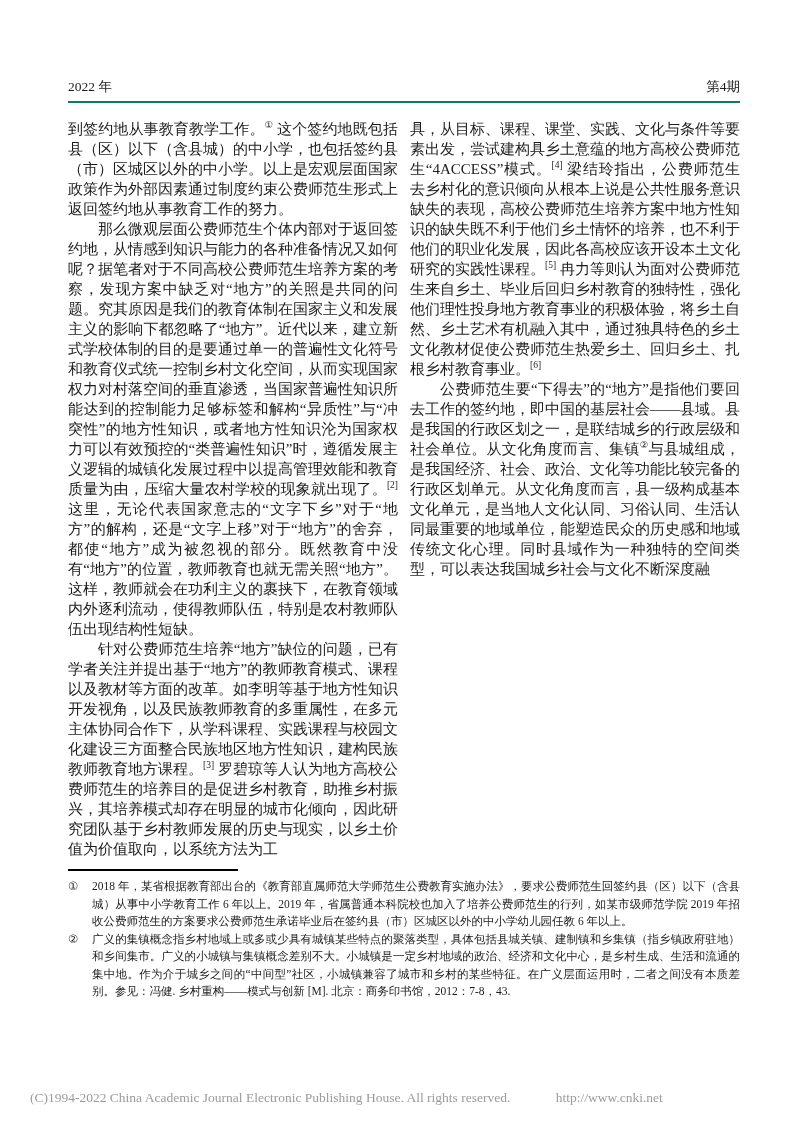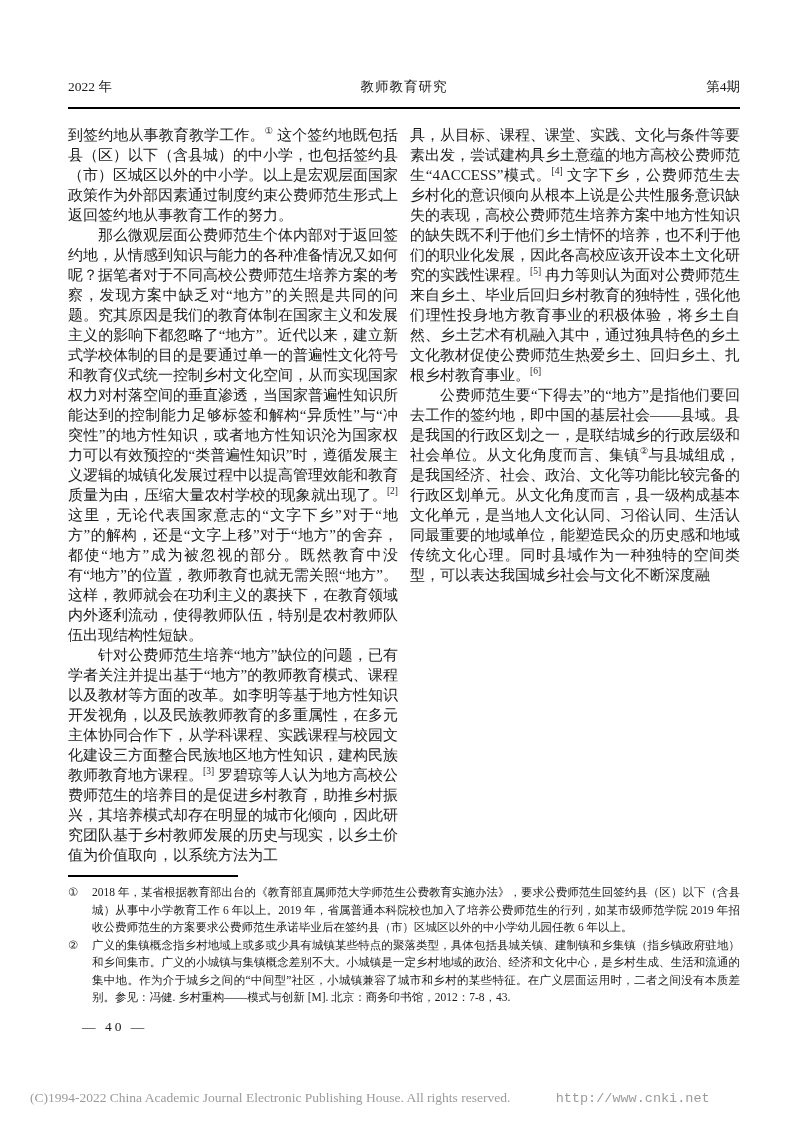--- a/index.html
+++ b/index.html
@@ -13,22 +13,22 @@
   }
   .page { padding: 78px 54px 0 68px; }
 
   
   .hdr {
     position: relative;
     display: flex;
     justify-content: space-between;
     align-items: flex-end;
     font-size: 13.5px;
-    padding-bottom: 11px;
-    border-bottom: 2px solid #000000;
+    padding-bottom: 5px;
+    border-bottom: 2px solid #0f766e;
   }
   .hdr .center {
     position: absolute;
     left: 0; right: 0;
     text-align: center;
     letter-spacing: 1px;
   }
 
   
   .cols { display: flex; gap: 12px; margin-top: 16px; }
@@ -71,58 +71,56 @@
 
   
   .cnki-footer {
     position: absolute;
     left: 30px;
     bottom: 16px;
     font-size: 13.5px;
     color: #9b9b9b;
     white-space: nowrap;
   }
-  .cnki-footer .url { margin-left: 42px; color: #9b9b9b; text-decoration: none; font-family: Liberation Mono, monospace; }
+  .cnki-footer .url { margin-left: 42px; color: #9b9b9b; text-decoration: none; }
 </style>
 </head>
 <body>
 
 <div class="page">
 
   <div class="hdr">
     <span>2022 年</span>
-    <span class="center">教师教育研究</span>
     <span>第4期</span>
   </div>
 
   <div class="cols">
     <div class="col">
       <p class="cont"><span>到签约地从事教育教学工作。</span><sup>①</sup><span> 这个签约地既包括县（区）以下（含县城）的中小学，也包括签约县（市）区城区以外的中小学。以上是宏观层面国家政策作为外部因素通过制度约束公费师范生形式上返回签约地从事教育工作的努力。</span></p>
       <p><span>那么微观层面公费师范生个体内部对于返回签约地，从情感到知识与能力的各种准备情况又如何呢？据笔者对于不同高校公费师范生培养方案的考察，发现方案中缺乏对“地方”的关照是共同的问题。究其原因是我们的教育体制在国家主义和发展主义的影响下都忽略了“地方”。近代以来，建立新式学校体制的目的是要通过单一的普遍性文化符号和教育仪式统一控制乡村文化空间，从而实现国家权力对村落空间的垂直渗透，当国家普遍性知识所能达到的控制能力足够标签和解构“异质性”与“冲突性”的地方性知识，或者地方性知识沦为国家权力可以有效预控的“类普遍性知识”时，遵循发展主义逻辑的城镇化发展过程中以提高管理效能和教育质量为由，压缩大量农村学校的现象就出现了。</span><sup>[2]</sup><span> 这里，无论代表国家意志的“文字下乡”对于“地方”的解构，还是“文字上移”对于“地方”的舍弃，都使“地方”成为被忽视的部分。既然教育中没有“地方”的位置，教师教育也就无需关照“地方”。这样，教师就会在功利主义的裹挟下，在教育领域内外逐利流动，使得教师队伍，特别是农村教师队伍出现结构性短缺。</span></p>
       <p><span>针对公费师范生培养“地方”缺位的问题，已有学者关注并提出基于“地方”的教师教育模式、课程以及教材等方面的改革。如李明等基于地方性知识开发视角，以及民族教师教育的多重属性，在多元主体协同合作下，从学科课程、实践课程与校园文化建设三方面整合民族地区地方性知识，建构民族教师教育地方课程。</span><sup>[3]</sup><span> 罗碧琼等人认为地方高校公费师范生的培养目的是促进乡村教育，助推乡村振兴，其培养模式却存在明显的城市化倾向，因此研究团队基于乡村教师发展的历史与现实，以乡土价值为价值取向，以系统方法为工</span></p>
     </div>
     <div class="col">
-      <p class="cont"><span>具，从目标、课程、课堂、实践、文化与条件等要素出发，尝试建构具乡土意蕴的地方高校公费师范生“4ACCESS”模式。</span><sup>[4]</sup><span> 文字下乡，公费师范生去乡村化的意识倾向从根本上说是公共性服务意识缺失的表现，高校公费师范生培养方案中地方性知识的缺失既不利于他们乡土情怀的培养，也不利于他们的职业化发展，因此各高校应该开设本土文化研究的实践性课程。</span><sup>[5]</sup><span> 冉力等则认为面对公费师范生来自乡土、毕业后回归乡村教育的独特性，强化他们理性投身地方教育事业的积极体验，将乡土自然、乡土艺术有机融入其中，通过独具特色的乡土文化教材促使公费师范生热爱乡土、回归乡土、扎根乡村教育事业。</span><sup>[6]</sup></p>
+      <p class="cont"><span>具，从目标、课程、课堂、实践、文化与条件等要素出发，尝试建构具乡土意蕴的地方高校公费师范生“4ACCESS”模式。</span><sup>[4]</sup><span> 梁结玲指出，公费师范生去乡村化的意识倾向从根本上说是公共性服务意识缺失的表现，高校公费师范生培养方案中地方性知识的缺失既不利于他们乡土情怀的培养，也不利于他们的职业化发展，因此各高校应该开设本土文化研究的实践性课程。</span><sup>[5]</sup><span> 冉力等则认为面对公费师范生来自乡土、毕业后回归乡村教育的独特性，强化他们理性投身地方教育事业的积极体验，将乡土自然、乡土艺术有机融入其中，通过独具特色的乡土文化教材促使公费师范生热爱乡土、回归乡土、扎根乡村教育事业。</span><sup>[6]</sup></p>
       <p><span>公费师范生要“下得去”的“地方”是指他们要回去工作的签约地，即中国的基层社会——县域。县是我国的行政区划之一，是联结城乡的行政层级和社会单位。从文化角度而言、集镇</span><sup>②</sup><span>与县城组成，是我国经济、社会、政治、文化等功能比较完备的行政区划单元。从文化角度而言，县一级构成基本文化单元，是当地人文化认同、习俗认同、生活认同最重要的地域单位，能塑造民众的历史感和地域传统文化心理。同时县域作为一种独特的空间类型，可以表达我国城乡社会与文化不断深度融</span></p>
     </div>
   </div>
 
   <div class="fn-rule"></div>
 
   <div class="footnotes">
     <div class="footnote">
       <span class="fn-marker">①</span>
       <div class="fn-text">2018 年，某省根据教育部出台的《教育部直属师范大学师范生公费教育实施办法》，要求公费师范生回签约县（区）以下（含县城）从事中小学教育工作 6 年以上。2019 年，省属普通本科院校也加入了培养公费师范生的行列，如某市级师范学院 2019 年招收公费师范生的方案要求公费师范生承诺毕业后在签约县（市）区城区以外的中小学幼儿园任教 6 年以上。</div>
     </div>
     <div class="footnote">
       <span class="fn-marker">②</span>
       <div class="fn-text">广义的集镇概念指乡村地域上或多或少具有城镇某些特点的聚落类型，具体包括县城关镇、建制镇和乡集镇（指乡镇政府驻地）和乡间集市。广义的小城镇与集镇概念差别不大。小城镇是一定乡村地域的政治、经济和文化中心，是乡村生成、生活和流通的集中地。作为介于城乡之间的“中间型”社区，小城镇兼容了城市和乡村的某些特征。在广义层面运用时，二者之间没有本质差别。参见：冯健. 乡村重构——模式与创新 [M]. 北京：商务印书馆，2012：7-8，43.</div>
     </div>
   </div>
 
-  <div class="page-num">— 40 —</div>
 
 </div>
 
 <div class="cnki-footer">
   <span>(C)1994-2022 China Academic Journal Electronic Publishing House. All rights reserved.</span>
   <span class="url">http://www.cnki.net</span>
 </div>
 
 </body></html>

